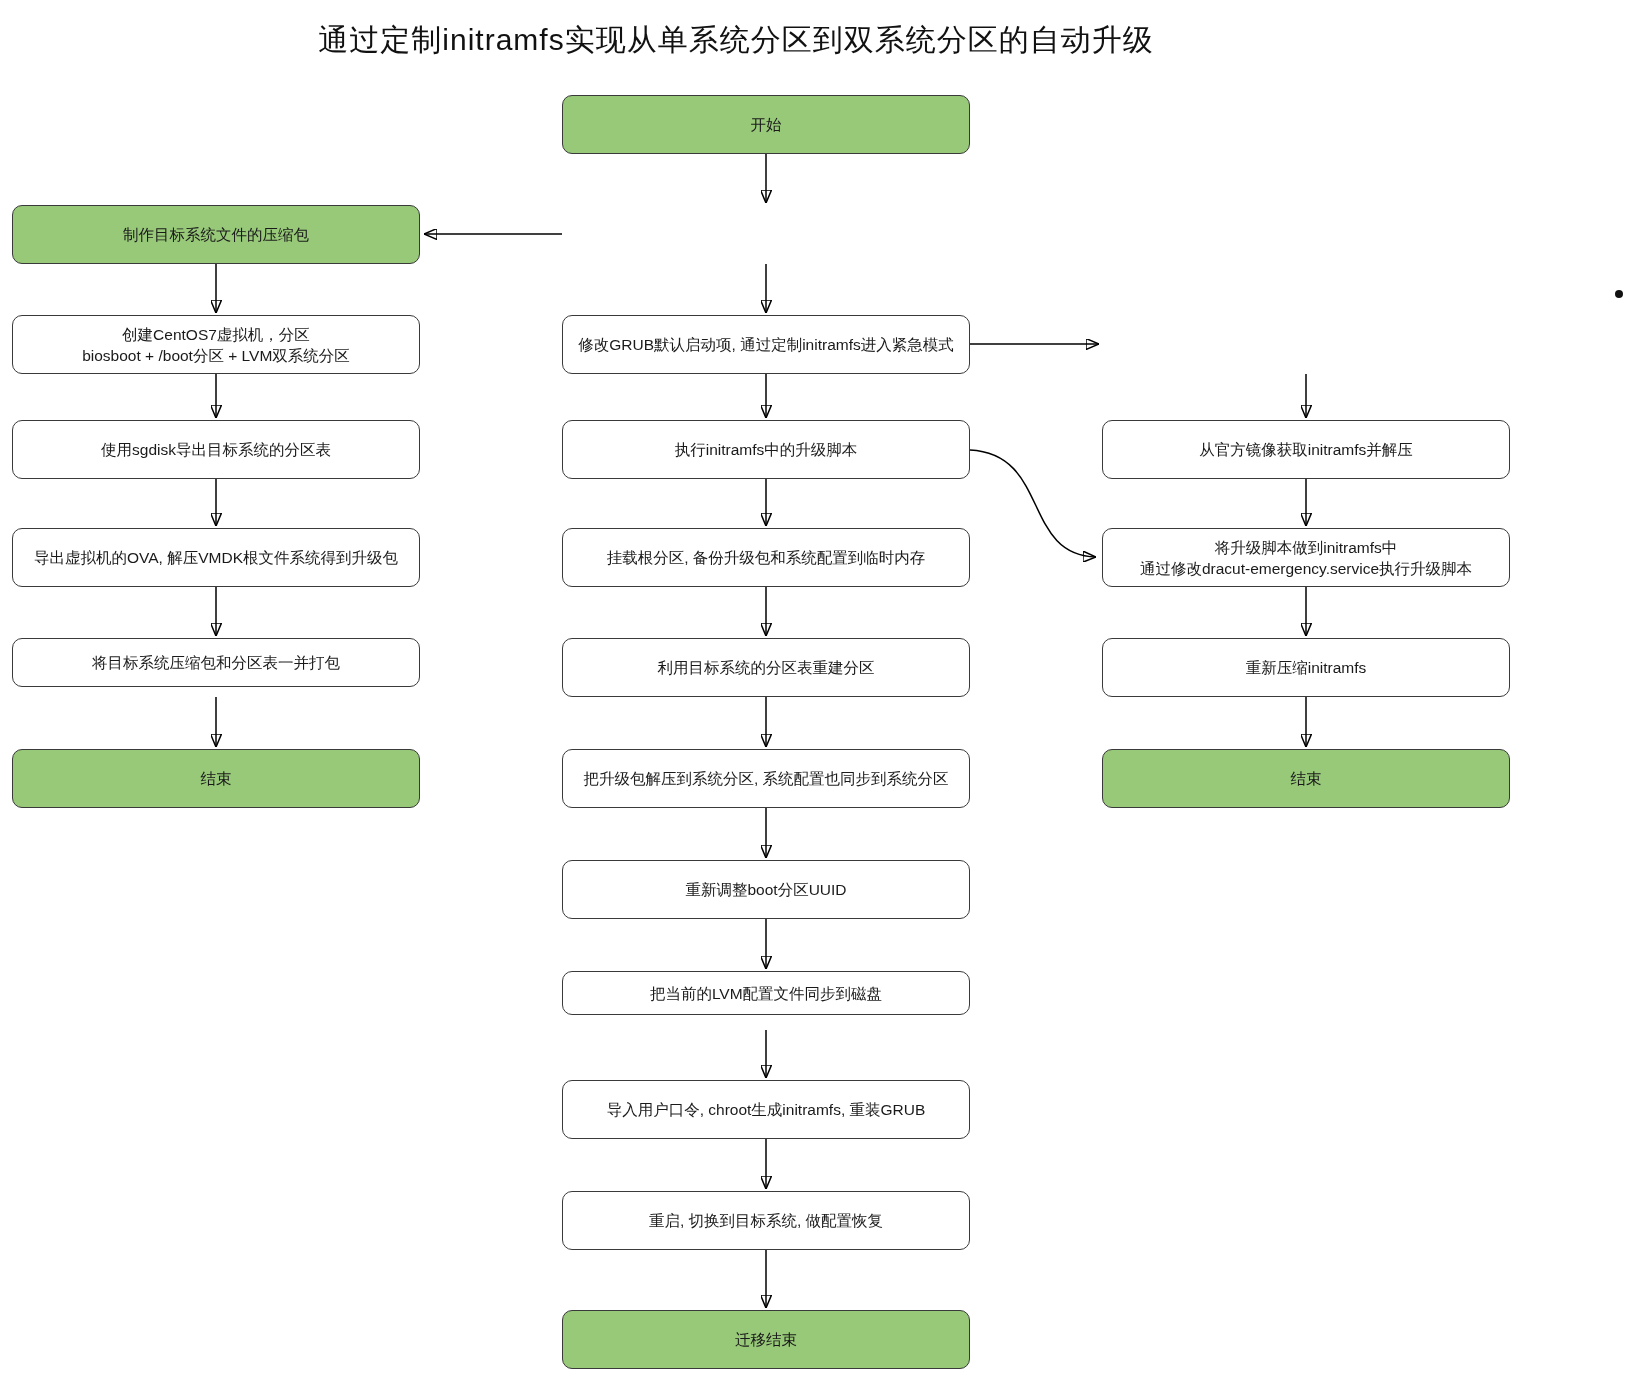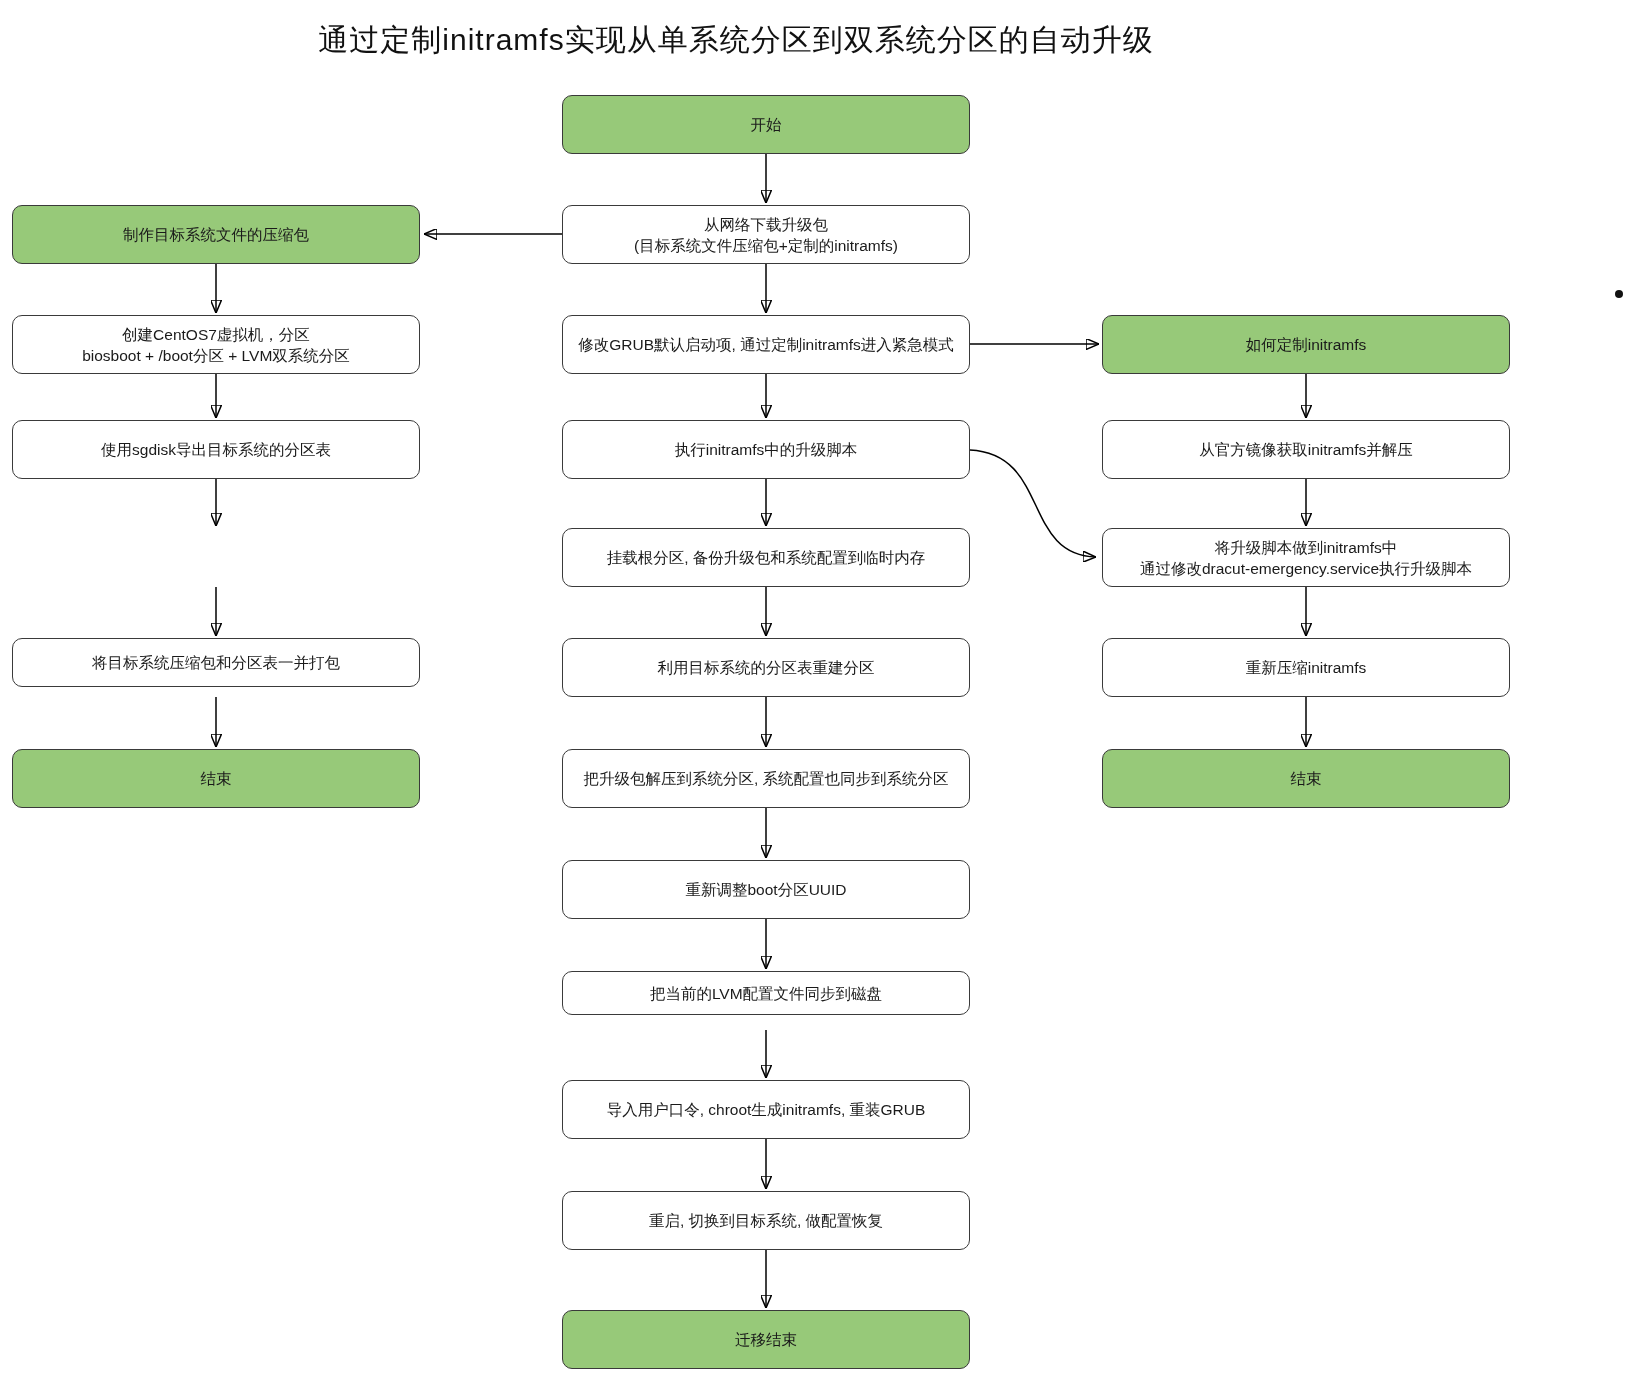--- a/index.html
+++ b/index.html
@@ -90,41 +90,39 @@
     <path d="M1306,587 L1306,636" marker-end="url(#ah)"></path>
     <path d="M1306,697 L1306,747" marker-end="url(#ah)"></path>
 
     <path d="M562,234 L424,234" marker-end="url(#ah)"></path>
     <path d="M970,344 L1099,344" marker-end="url(#ah)"></path>
 
     <path d="M970,450 C1050,454 1022,555 1096,557" marker-end="url(#ah)"></path>
   </svg>
 
   <div class="node green" style="left:562px;top:95px;width:408px;height:59px">开始</div>
-  <div class="node" style="left:562px;top:205px;width:408px;height:59px">从网络下载升级包
-(目标系统文件压缩包+定制的initramfs)</div>
   <div class="node" style="left:562px;top:315px;width:408px;height:59px">修改GRUB默认启动项, 通过定制initramfs进入紧急模式</div>
   <div class="node" style="left:562px;top:420px;width:408px;height:59px">执行initramfs中的升级脚本</div>
   <div class="node" style="left:562px;top:528px;width:408px;height:59px">挂载根分区, 备份升级包和系统配置到临时内存</div>
   <div class="node" style="left:562px;top:638px;width:408px;height:59px">利用目标系统的分区表重建分区</div>
   <div class="node" style="left:562px;top:749px;width:408px;height:59px">把升级包解压到系统分区, 系统配置也同步到系统分区</div>
   <div class="node" style="left:562px;top:860px;width:408px;height:59px">重新调整boot分区UUID</div>
   <div class="node" style="left:562px;top:971px;width:408px;height:44px">把当前的LVM配置文件同步到磁盘</div>
   <div class="node" style="left:562px;top:1080px;width:408px;height:59px">导入用户口令, chroot生成initramfs, 重装GRUB</div>
   <div class="node" style="left:562px;top:1191px;width:408px;height:59px">重启, 切换到目标系统, 做配置恢复</div>
   <div class="node green" style="left:562px;top:1310px;width:408px;height:59px">迁移结束</div>
 
   <div class="node green" style="left:12px;top:205px;width:408px;height:59px">制作目标系统文件的压缩包</div>
   <div class="node" style="left:12px;top:315px;width:408px;height:59px">创建CentOS7虚拟机，分区
 biosboot + /boot分区 + LVM双系统分区</div>
   <div class="node" style="left:12px;top:420px;width:408px;height:59px">使用sgdisk导出目标系统的分区表</div>
+  <div class="node" style="left:12px;top:528px;width:408px;height:59px">导出虚拟机的OVA, 解压VMDK根文件系统得到升级包</div>
   <div class="node" style="left:12px;top:638px;width:408px;height:49px">将目标系统压缩包和分区表一并打包</div>
   <div class="node green" style="left:12px;top:749px;width:408px;height:59px">结束</div>
 
-  <div class="node green" style="left:1102px;top:315px;width:408px;height:59px">如何定制initramfs</div>
   <div class="node" style="left:1102px;top:420px;width:408px;height:59px">从官方镜像获取initramfs并解压</div>
   <div class="node" style="left:1102px;top:528px;width:408px;height:59px">将升级脚本做到initramfs中
 通过修改dracut-emergency.service执行升级脚本</div>
   <div class="node" style="left:1102px;top:638px;width:408px;height:59px">重新压缩initramfs</div>
   <div class="node green" style="left:1102px;top:749px;width:408px;height:59px">结束</div>
 
   <div class="stray-dot"></div>
 
 </div>
 

